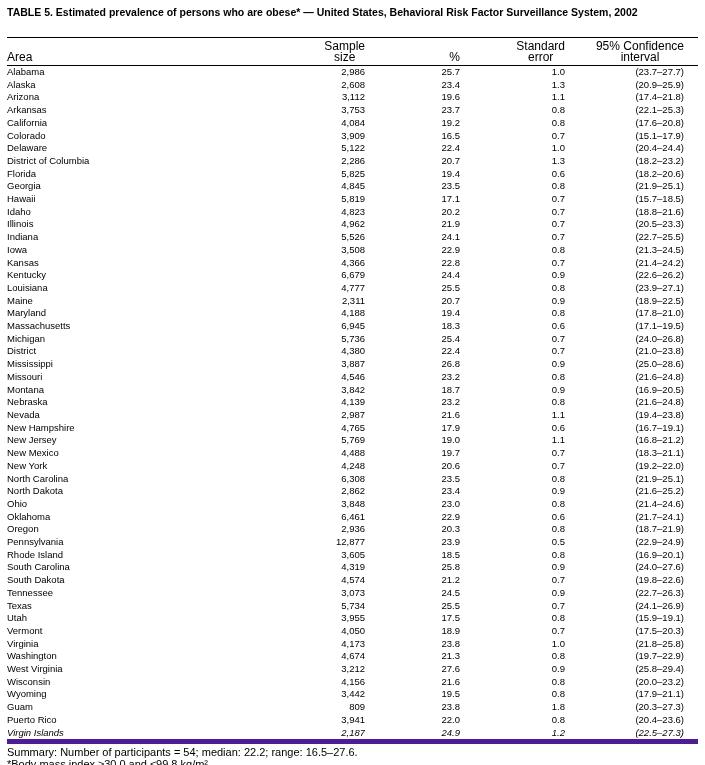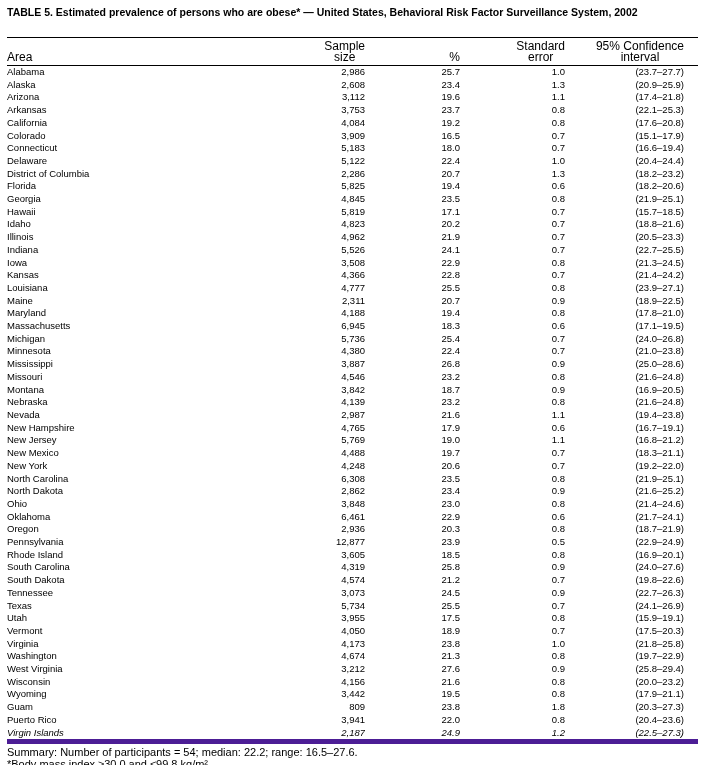--- a/index.html
+++ b/index.html
@@ -137,27 +137,20 @@
     <td class="num ci">(17.6–20.8)</td>
   </tr>
       <tr>
     <td class="area">Colorado</td>
     <td class="num">3,909</td>
     <td class="num">16.5</td>
     <td class="num">0.7</td>
     <td class="num ci">(15.1–17.9)</td>
   </tr>
       <tr>
-    <td class="area">Connecticut</td>
-    <td class="num">5,183</td>
-    <td class="num">18.0</td>
-    <td class="num">0.7</td>
-    <td class="num ci">(16.6–19.4)</td>
-  </tr>
-      <tr>
     <td class="area">Delaware</td>
     <td class="num">5,122</td>
     <td class="num">22.4</td>
     <td class="num">1.0</td>
     <td class="num ci">(20.4–24.4)</td>
   </tr>
       <tr>
     <td class="area">District of Columbia</td>
     <td class="num">2,286</td>
     <td class="num">20.7</td>
@@ -214,20 +207,27 @@
     <td class="num ci">(21.3–24.5)</td>
   </tr>
       <tr>
     <td class="area">Kansas</td>
     <td class="num">4,366</td>
     <td class="num">22.8</td>
     <td class="num">0.7</td>
     <td class="num ci">(21.4–24.2)</td>
   </tr>
       <tr>
+    <td class="area">Kentucky</td>
+    <td class="num">6,679</td>
+    <td class="num">24.4</td>
+    <td class="num">0.9</td>
+    <td class="num ci">(22.6–26.2)</td>
+  </tr>
+      <tr>
     <td class="area">Louisiana</td>
     <td class="num">4,777</td>
     <td class="num">25.5</td>
     <td class="num">0.8</td>
     <td class="num ci">(23.9–27.1)</td>
   </tr>
       <tr>
     <td class="area">Maine</td>
     <td class="num">2,311</td>
     <td class="num">20.7</td>
@@ -249,21 +249,21 @@
     <td class="num ci">(17.1–19.5)</td>
   </tr>
       <tr>
     <td class="area">Michigan</td>
     <td class="num">5,736</td>
     <td class="num">25.4</td>
     <td class="num">0.7</td>
     <td class="num ci">(24.0–26.8)</td>
   </tr>
       <tr>
-    <td class="area">Minnesota</td>
+    <td class="area">District</td>
     <td class="num">4,380</td>
     <td class="num">22.4</td>
     <td class="num">0.7</td>
     <td class="num ci">(21.0–23.8)</td>
   </tr>
       <tr>
     <td class="area">Mississippi</td>
     <td class="num">3,887</td>
     <td class="num">26.8</td>
     <td class="num">0.9</td>

